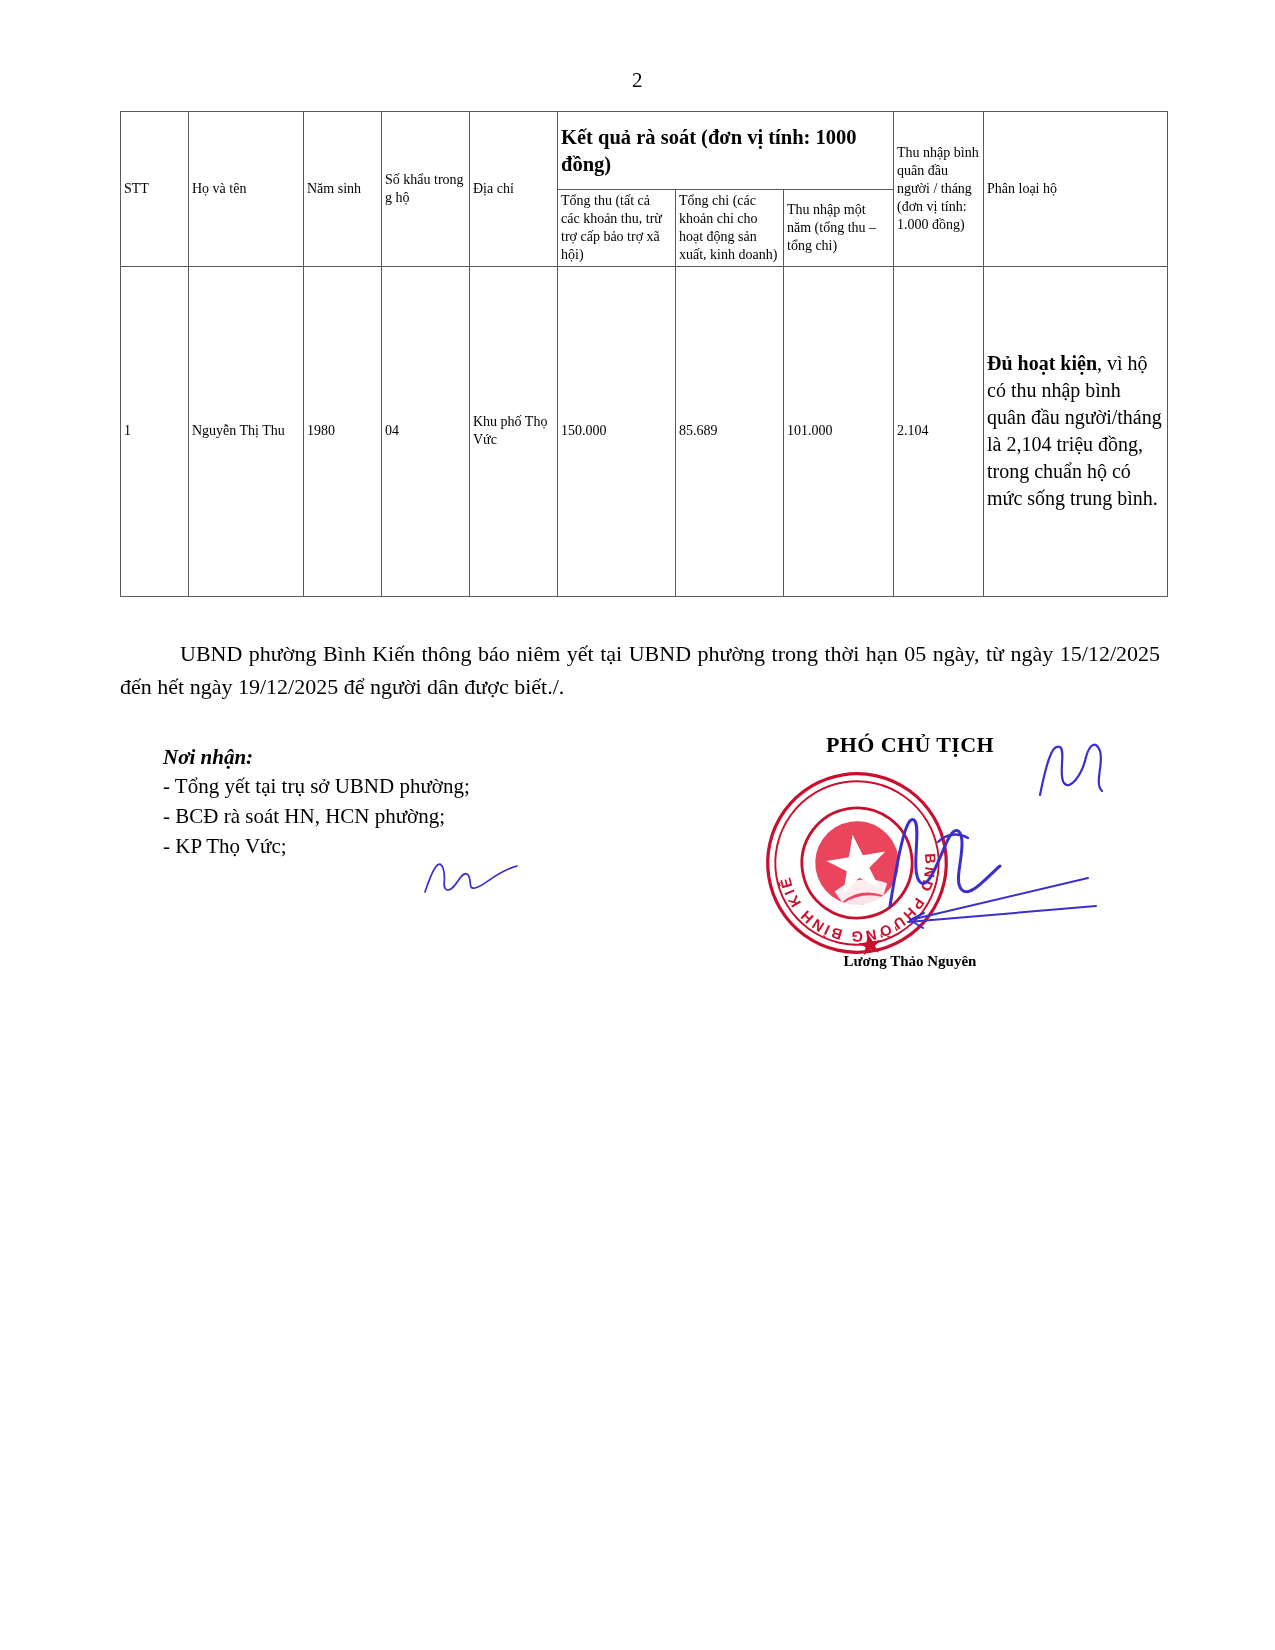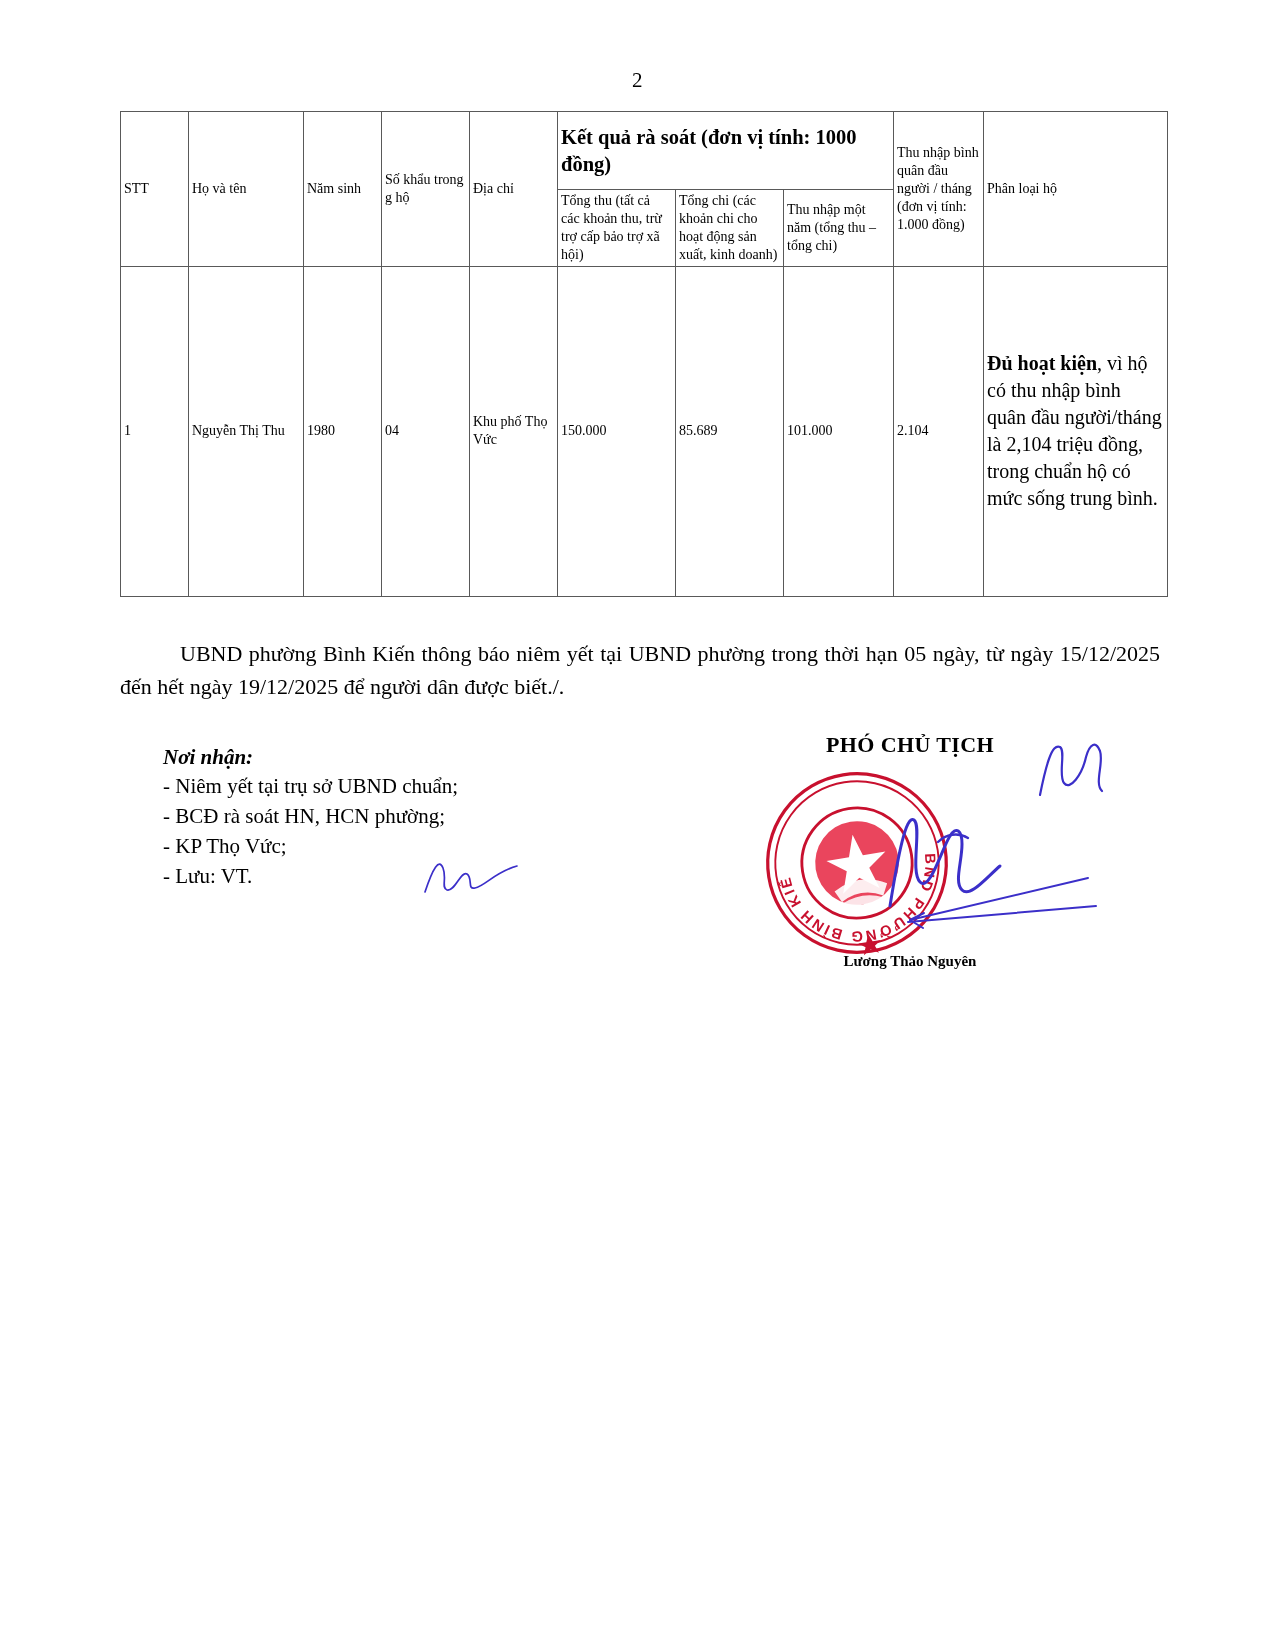--- a/index.html
+++ b/index.html
@@ -243,24 +243,23 @@
 <div class="notice">UBND phường Bình Kiến thông báo niêm yết tại UBND phường trong thời hạn 05 ngày, từ ngày 15/12/2025 đến hết ngày 19/12/2025 để người dân được biết./.</div>
 
 <div class="sig-block">
 
   <svg class="sign-top-right" viewBox="0 0 110 70">
     <path d="M10 60 C16 30, 22 8, 30 12 C36 16, 28 40, 34 48 C40 56, 52 40, 56 22 C60 8, 66 6, 70 16 C74 28, 64 48, 72 56" fill="none" stroke="#3B2FC9" stroke-width="2.2" stroke-linecap="round"></path>
   </svg>
 
   <div class="recipients">
     <div class="title">Nơi nhận:</div>
-    <div class="item">- Niêm yết tại trụ sở UBND chuẩn;</div>
+    <div class="item">- Tổng yết tại trụ sở UBND phường;</div>
     <div class="item">- BCĐ rà soát HN, HCN phường;</div>
     <div class="item">- KP Thọ Vức;</div>
-    <div class="item">- Lưu: VT.</div>
 
     <svg class="sign-luu-vt" viewBox="0 0 110 50">
       <path d="M4 42 C12 18, 18 8, 22 18 C26 28, 20 38, 26 40 C34 42, 40 20, 46 24 C52 28, 46 40, 54 38 C64 36, 74 22, 96 16" fill="none" stroke="#3B2FC9" stroke-width="1.7" stroke-linecap="round"></path>
     </svg>
   </div>
 
   <div class="sig-right">
     <div class="role2">PHÓ CHỦ TỊCH</div>
 
     <div class="stamp-area">

